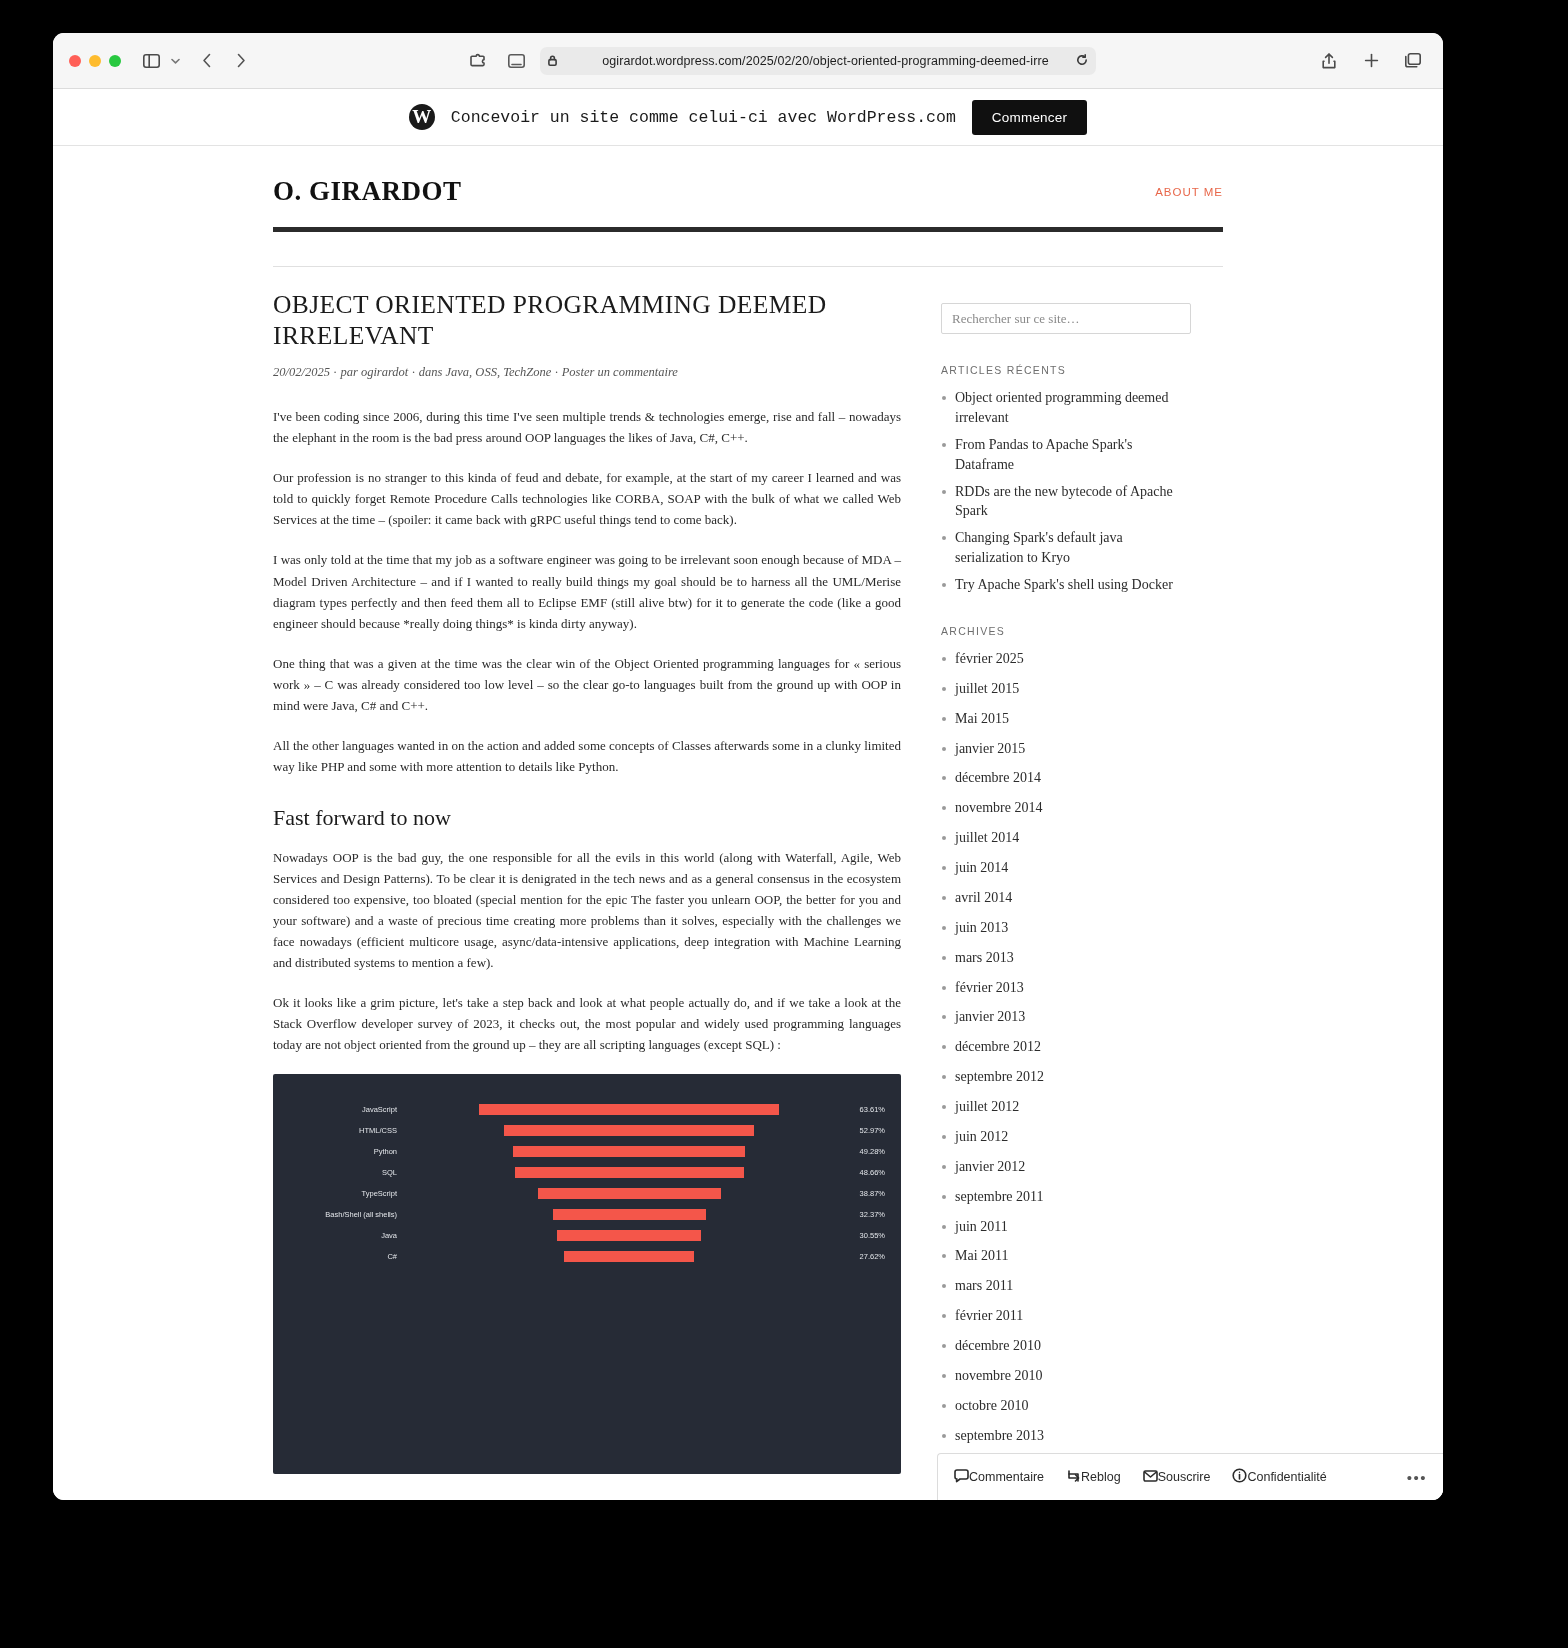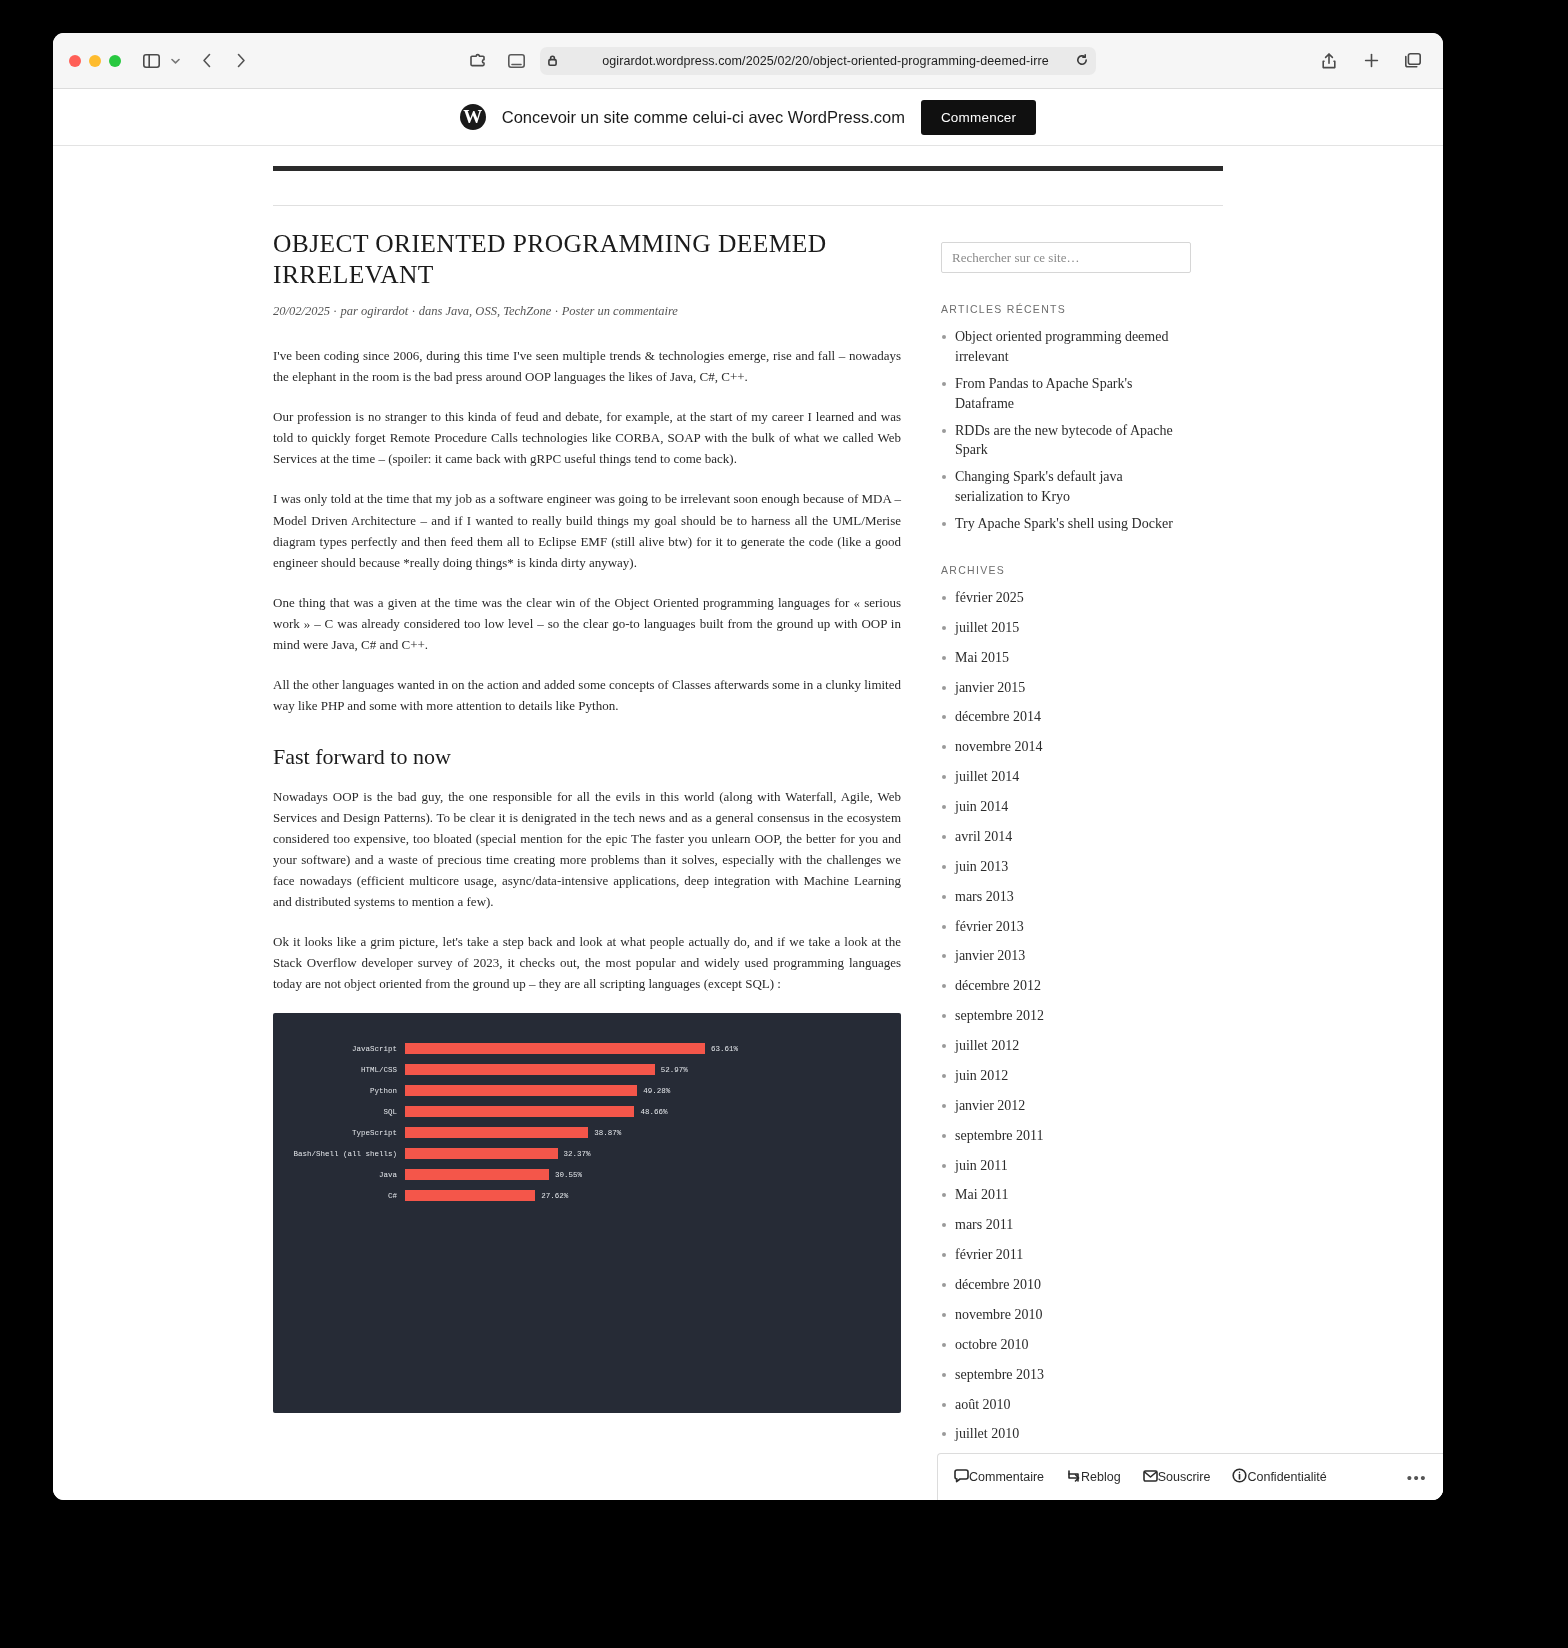--- a/index.html
+++ b/index.html
@@ -115,21 +115,21 @@
     gap: 16px;
   }
   .wp-logo {
     width: 26px; height: 26px; border-radius: 50%;
     background: #1a1a1a; color: #fff;
     display:flex; align-items:center; justify-content:center;
     font-family: "Liberation Serif", serif;
     font-size: 19px; font-weight: bold;
   }
   .wp-text {
-    font-family: Liberation Sans, sans-serif;
+    font-family: Liberation Mono, monospace;
     font-size: 16.5px;
     color: #1a1a1a;
   }
   .wp-cta {
     background: #101010;
     color: #fff;
     font-size: 13.5px;
     padding: 10px 20px;
     border-radius: 3px;
     font-family: "Liberation Sans", sans-serif;
@@ -285,21 +285,22 @@
     margin-left: auto;
     font-size: 8px;
     color: #aeb4bf;
   }
   .bars { margin-top: 14px; }
   .bar-row {
     display: flex;
     align-items: center;
     height: 15px;
     margin-bottom: 6px;
-    font-family: Liberation Mono, monospace;
+    font-family: Liberation Sans, sans-serif;
+    justify-content: space-between;
   }
   .bar-label {
     width: 108px;
     text-align: right;
     font-size: 7.5px;
     color: #e3e6ea;
     padding-right: 8px;
   }
   .bar-fill {
     height: 11px;
@@ -427,20 +428,24 @@
     </div>
 
     <div class="page">
 
       <div class="wp-banner">
         <div class="wp-logo">W</div>
         <div class="wp-text">Concevoir un site comme celui-ci avec WordPress.com</div>
         <div class="wp-cta">Commencer</div>
       </div>
 
+      <div class="site-header">
+        <div class="site-title">O. GIRARDOT</div>
+        <div class="menu-link">ABOUT ME</div>
+      </div>
       <div class="header-rule"></div>
       <div class="thin-rule"></div>
 
       <div class="columns">
 
         <div class="main-col">
           <h1 class="post-title">Object oriented programming deemed irrelevant</h1>
 
           <div class="post-meta">
             <span>20/02/2025</span>

